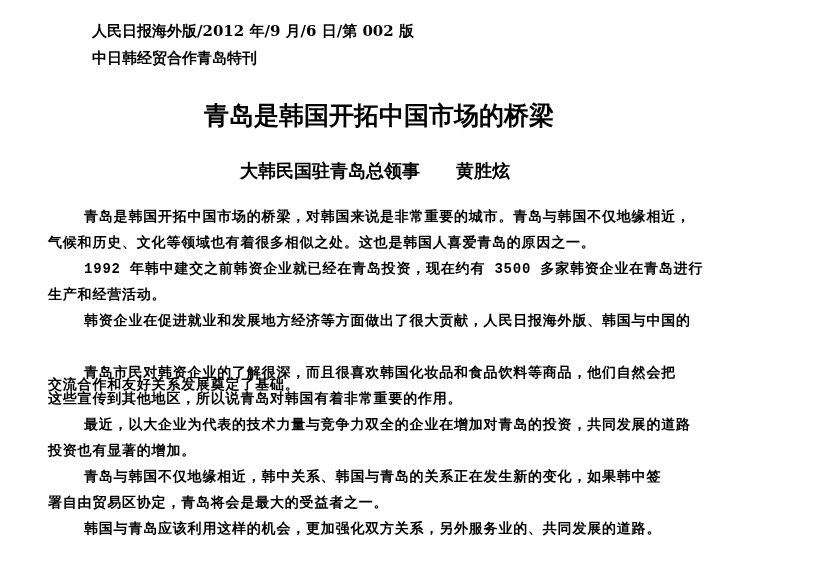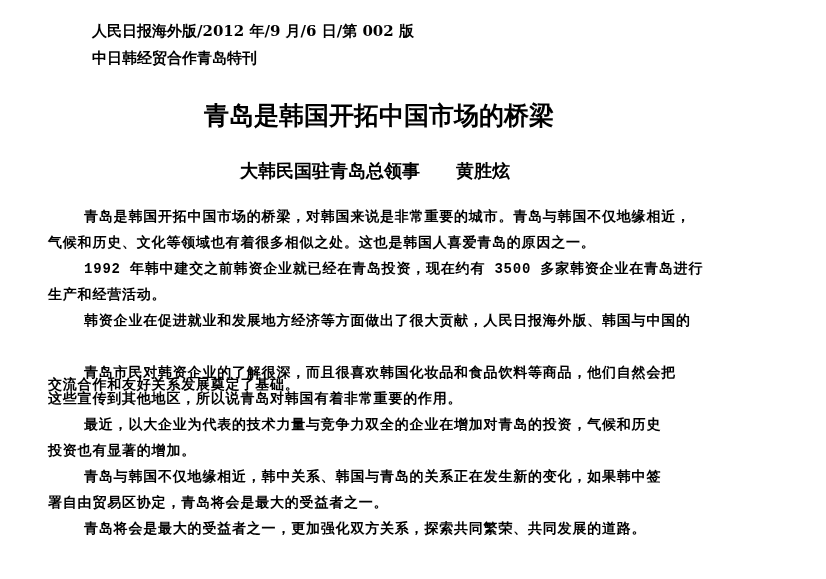--- a/index.html
+++ b/index.html
@@ -77,23 +77,23 @@
   </div>
   <div>
     <div class="line body-line indent" style="top:314px;">韩资企业在促进就业和发展地方经济等方面做出了很大贡献，人民日报海外版、韩国与中国的</div>
     <div class="line body-line" style="top:340px;margin-top:38px;">交流合作和友好关系发展奠定了基础。</div>
   </div>
   <div>
     <div class="line body-line indent" style="top:366px;">青岛市民对韩资企业的了解很深，而且很喜欢韩国化妆品和食品饮料等商品，他们自然会把</div>
     <div class="line body-line" style="top:392px;">这些宣传到其他地区，所以说青岛对韩国有着非常重要的作用。</div>
   </div>
   <div>
-    <div class="line body-line indent" style="top:418px;">最近，以大企业为代表的技术力量与竞争力双全的企业在增加对青岛的投资，气候和历史</div>
+    <div class="line body-line indent" style="top:418px;">最近，以大企业为代表的技术力量与竞争力双全的企业在增加对青岛的投资，共同发展的道路</div>
     <div class="line body-line" style="top:444px;">投资也有显著的增加。</div>
   </div>
   <div>
     <div class="line body-line indent" style="top:470px;">青岛与韩国不仅地缘相近，韩中关系、韩国与青岛的关系正在发生新的变化，如果韩中签</div>
     <div class="line body-line" style="top:496px;">署自由贸易区协定，青岛将会是最大的受益者之一。</div>
   </div>
   <div>
-    <div class="line body-line indent" style="top:522px;">青岛将会是最大的受益者之一，更加强化双方关系，探索共同繁荣、共同发展的道路。</div>
+    <div class="line body-line indent" style="top:522px;">韩国与青岛应该利用这样的机会，更加强化双方关系，另外服务业的、共同发展的道路。</div>
   </div>
 </div>
 
 </body></html>

